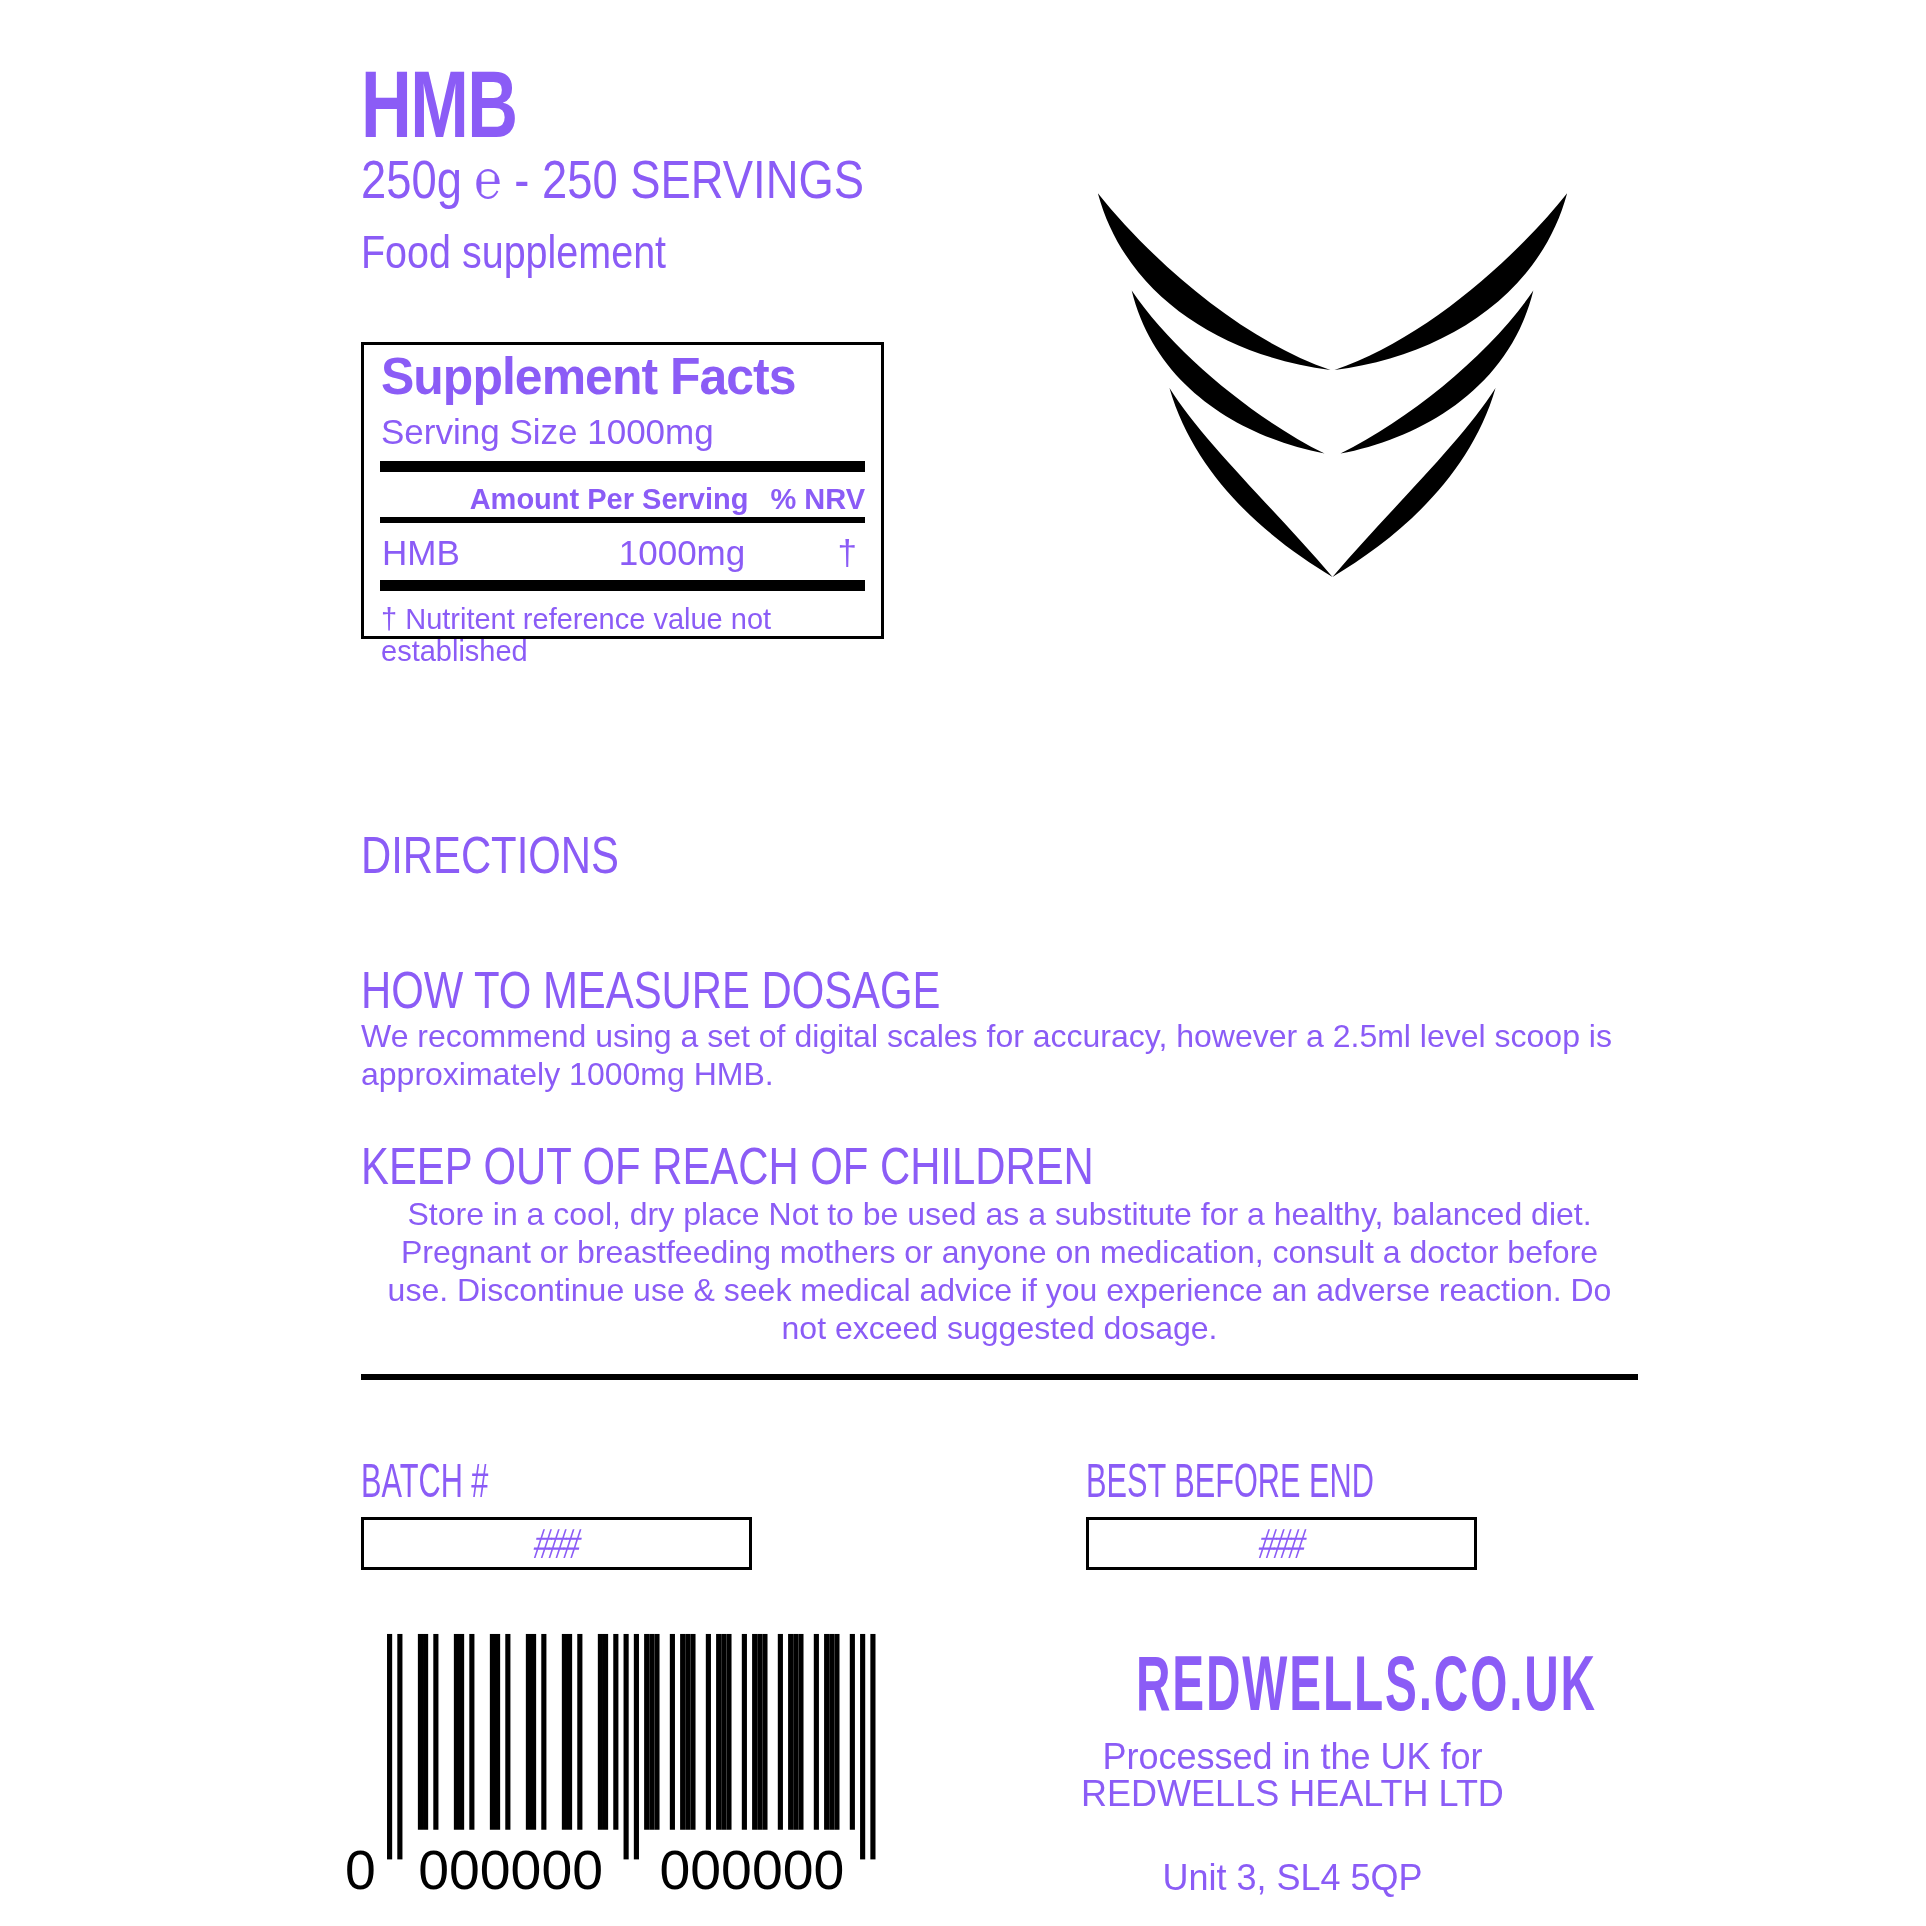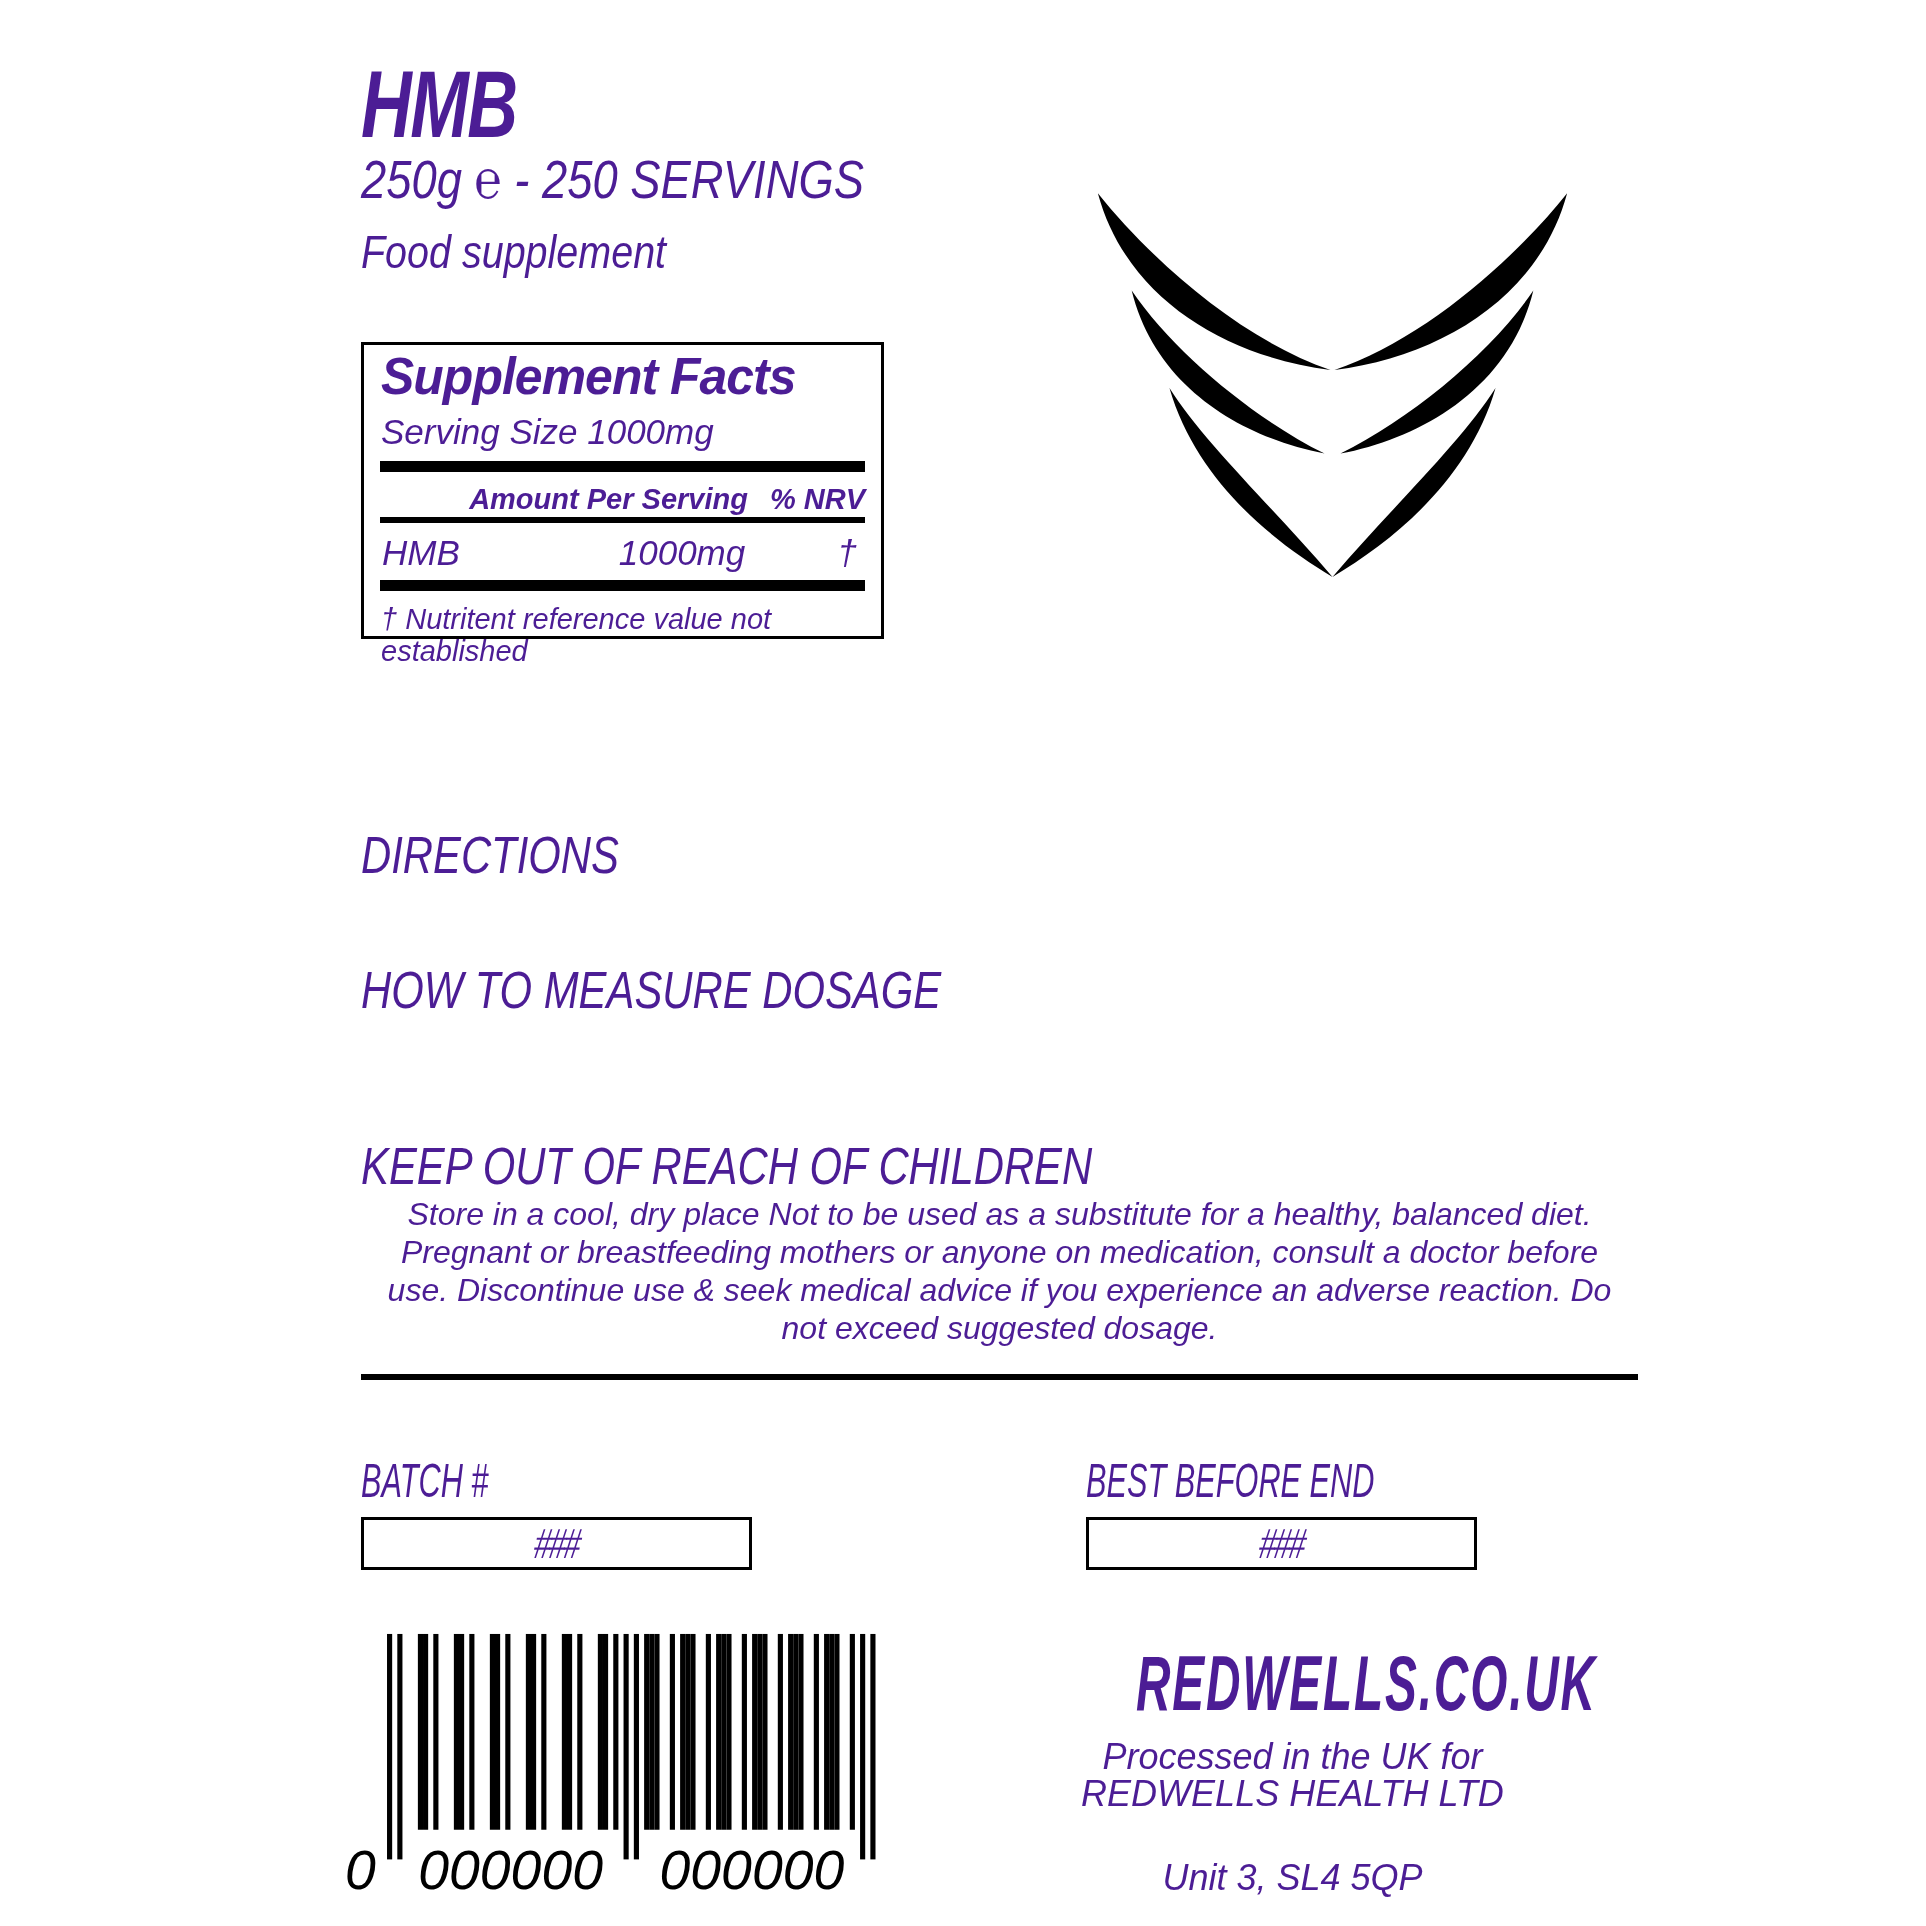--- a/index.html
+++ b/index.html
@@ -1,23 +1,22 @@
 <!DOCTYPE html>
 <html><head>
 <meta charset="utf-8">
 <style>
   html,body{margin:0;padding:0;background:#ffffff;}
   .page{
     position:relative;
     width:1927px;height:1927px;
     background:#ffffff;
     font-family:"Liberation Sans", sans-serif;
-    color:#4c1d95;
+    color:#8b5cf6;
     overflow:hidden;
-    font-style:italic;
   }
   .abs{position:absolute;}
   .condL{transform-origin:left top;}
   .condC{transform-origin:center top;}
 
   
   .title{left:361px;top:57px;font-size:95px;font-weight:bold;line-height:1;letter-spacing:-2px;transform:scaleX(.74);}
   .subtitle{left:361px;top:152px;font-size:54px;line-height:1;transform:scaleX(.84);}
   .suptype{left:361px;top:228px;font-size:47px;line-height:1;transform:scaleX(.84);}
 
@@ -114,20 +113,22 @@
       </div>
       <div class="bar b3"></div>
       <div class="facts-foot">† Nutritent reference value not established</div>
     </div>
   </div>
 
 
   <div class="abs sec-head condL s1h">DIRECTIONS</div>
 
   <div class="abs sec-head condL s2h">HOW TO MEASURE DOSAGE</div>
+  <div class="abs para s2b">We recommend using a set of digital scales for accuracy, however a 2.5ml level scoop is
+approximately 1000mg HMB.</div>
 
   <div class="abs sec-head condL s3h">KEEP OUT OF REACH OF CHILDREN</div>
   <div class="abs para s3b">Store in a cool, dry place Not to be used as a substitute for a healthy, balanced diet.
 Pregnant or breastfeeding mothers or anyone on medication, consult a doctor before
 use. Discontinue use &amp; seek medical advice if you experience an adverse reaction. Do
 not exceed suggested dosage.</div>
 
   <div class="abs divider"></div>
 
   <div class="abs field-label condL batch-label">BATCH #</div>

